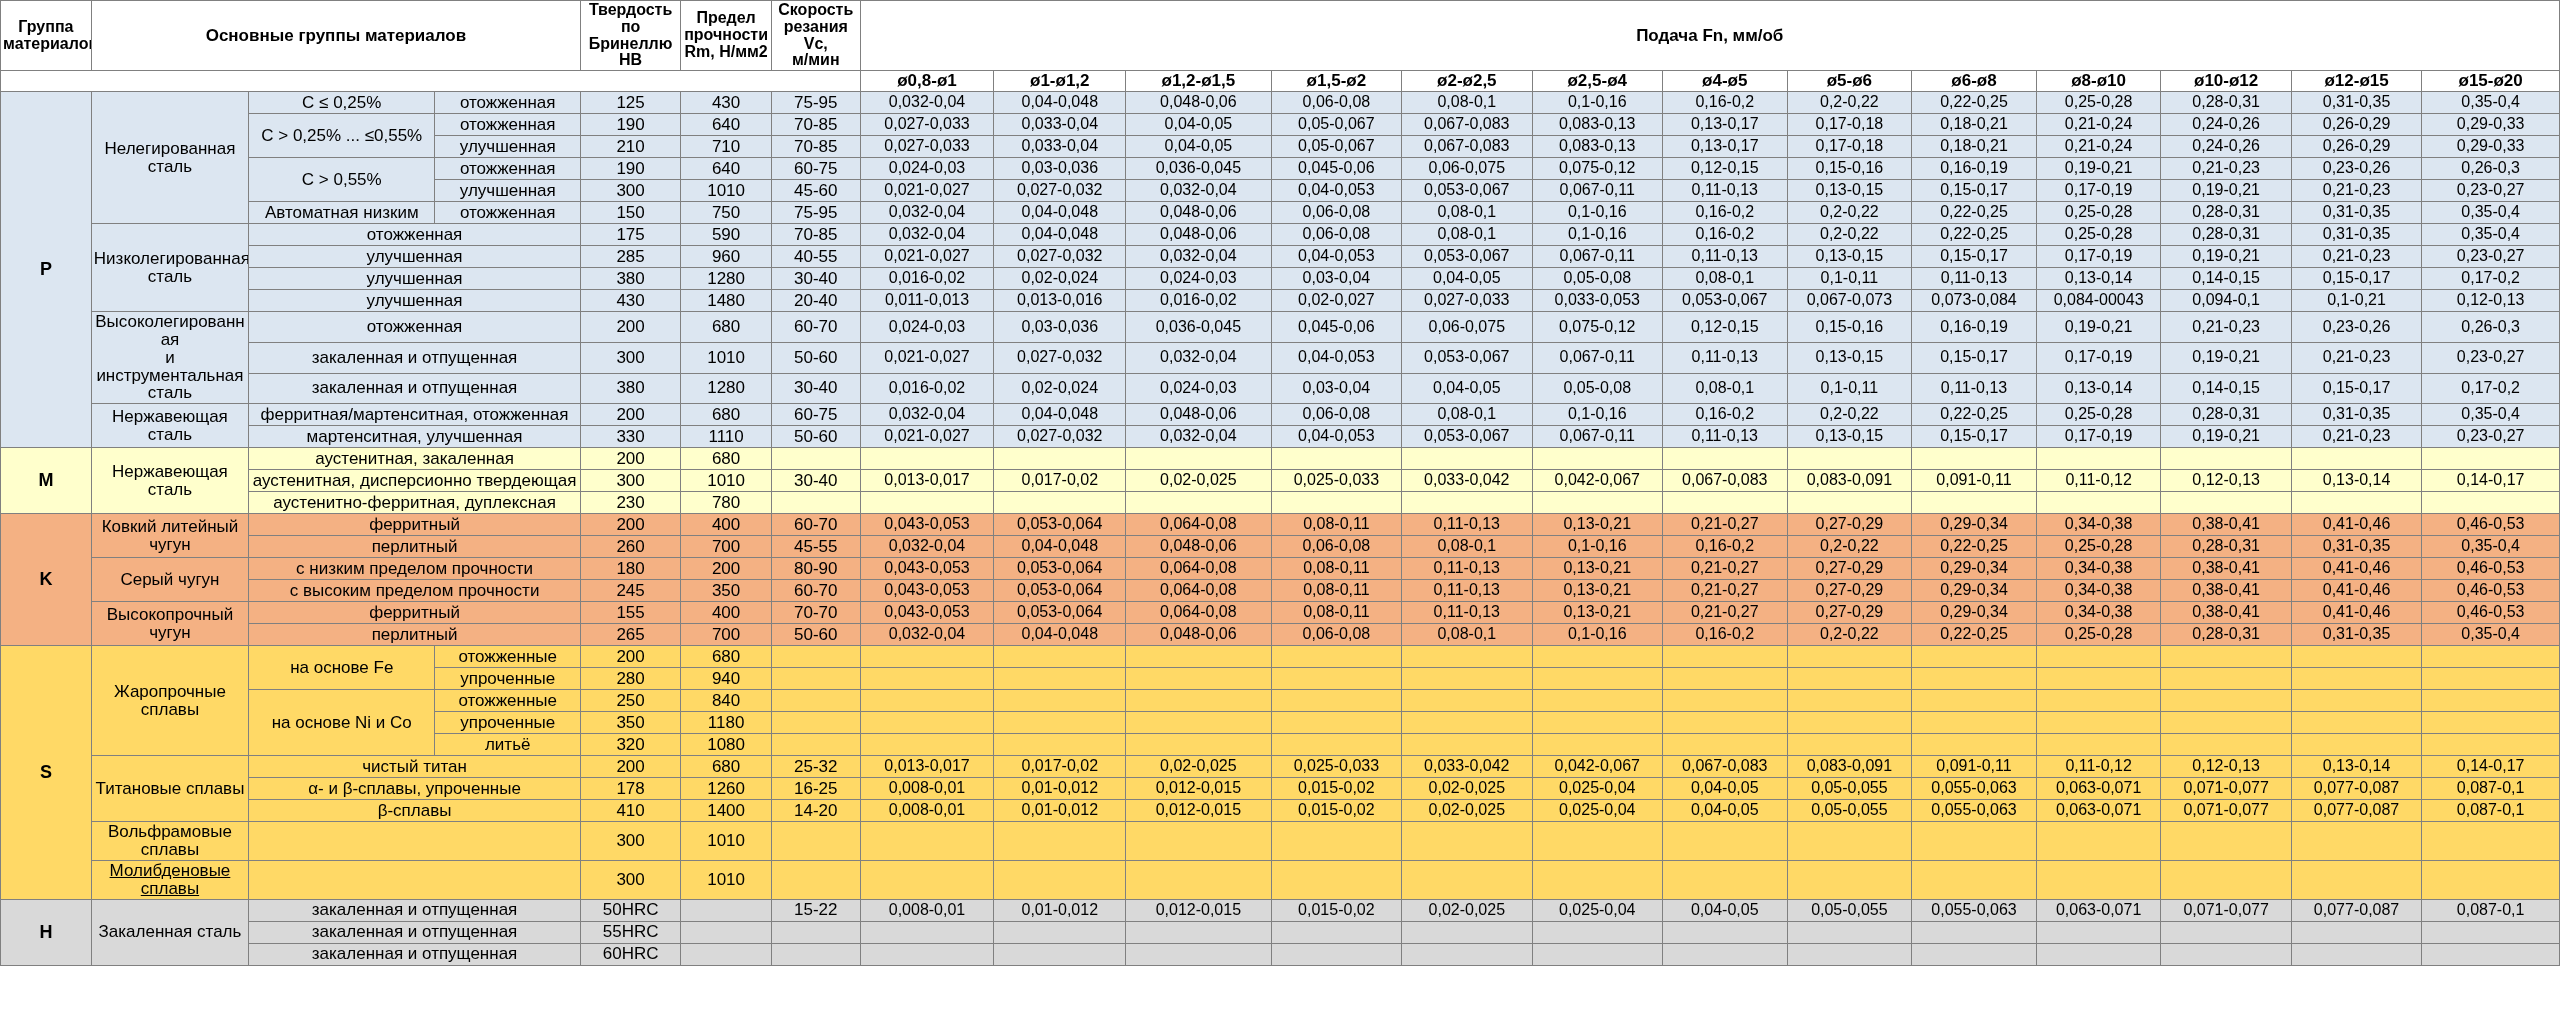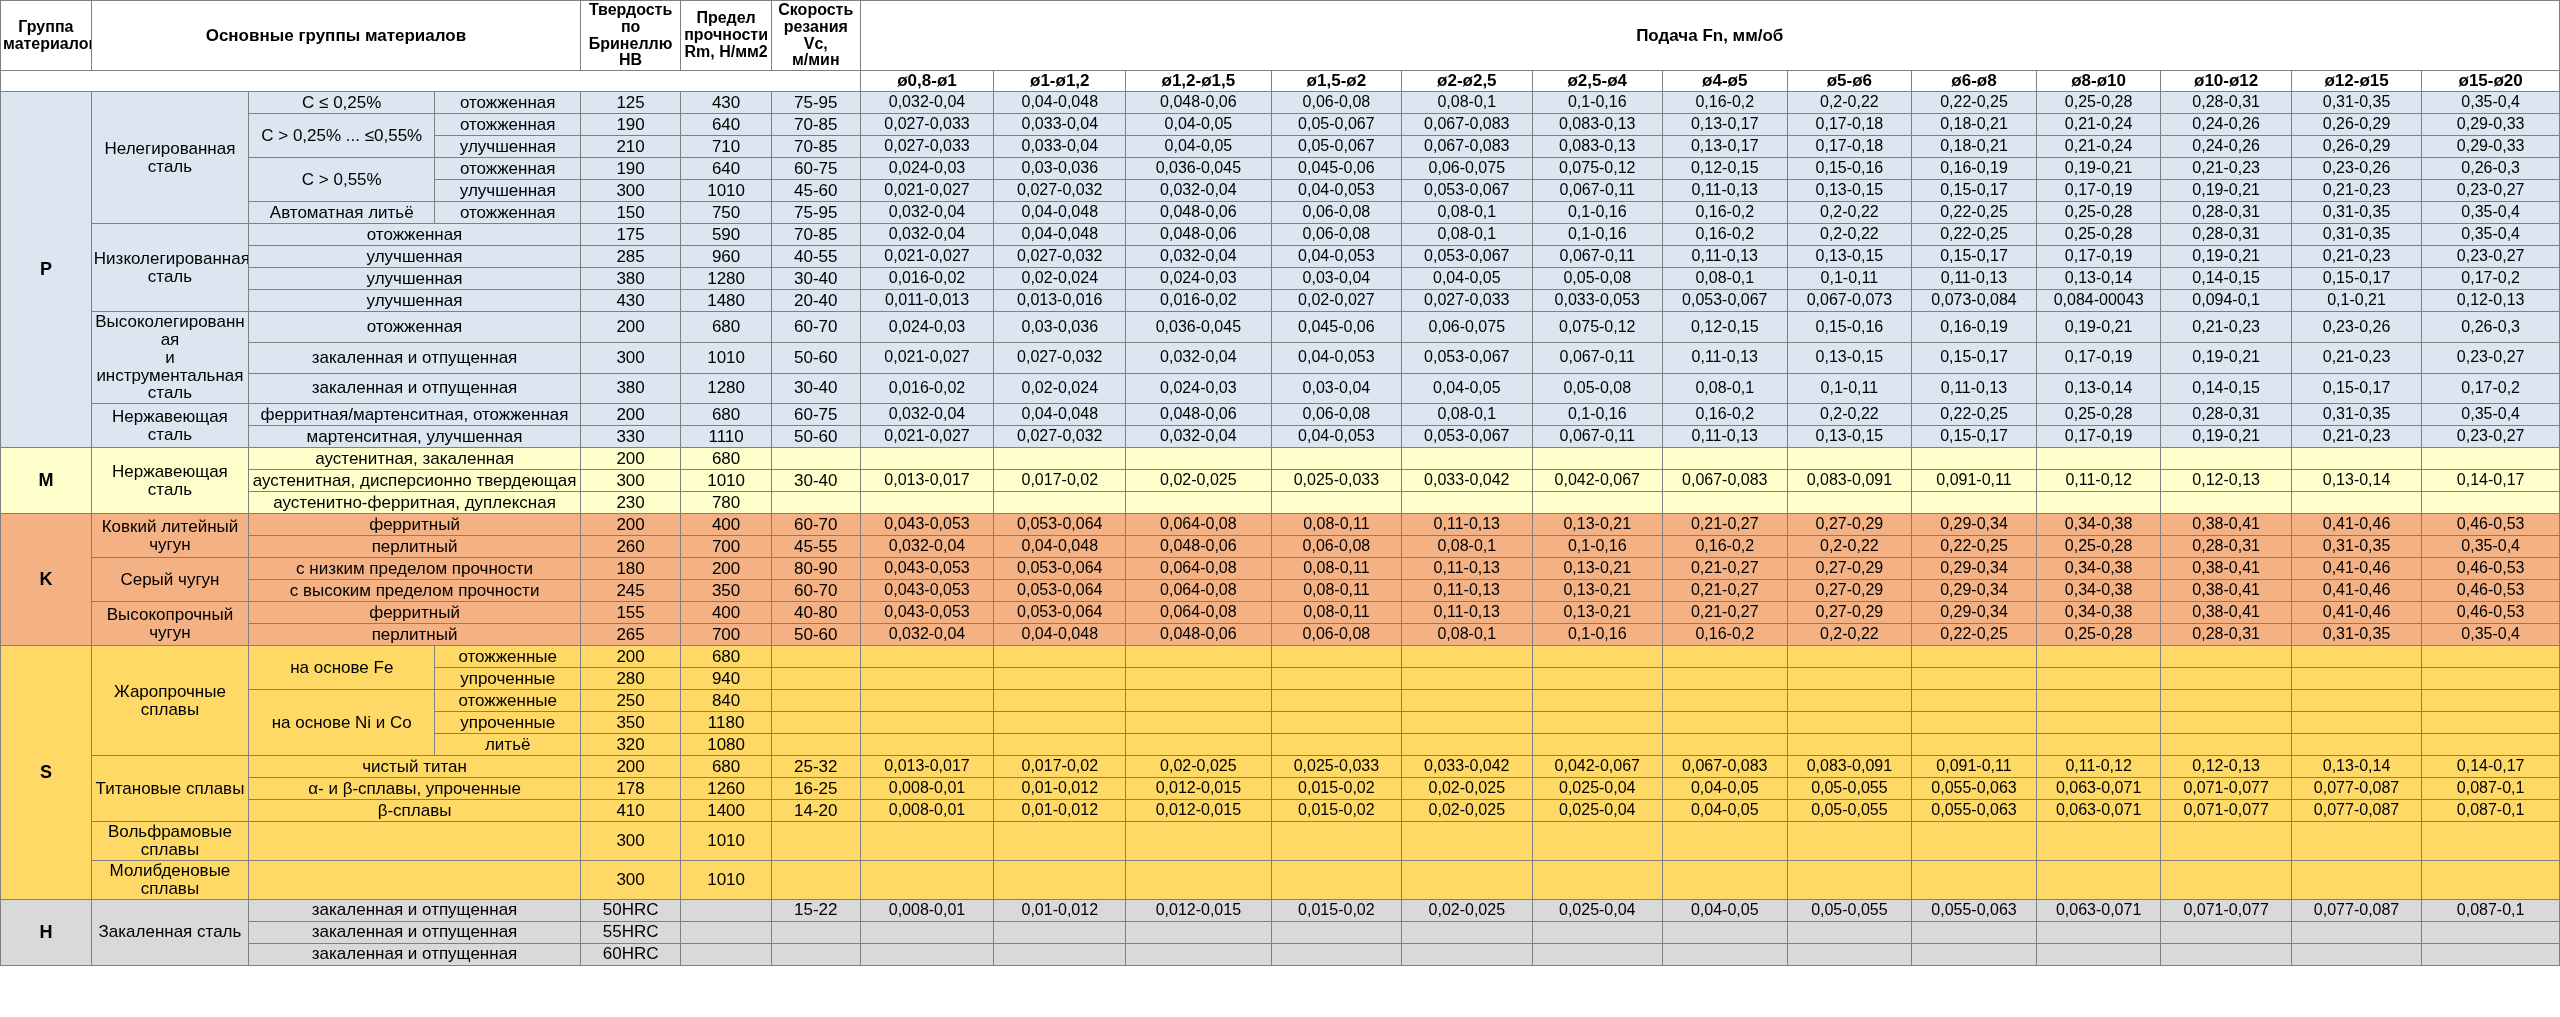--- a/index.html
+++ b/index.html
@@ -182,21 +182,21 @@
           <td class="cP" style="font-size: 16px;">0,067-0,11</td>
           <td class="cP" style="font-size: 16px;">0,11-0,13</td>
           <td class="cP" style="font-size: 16px;">0,13-0,15</td>
           <td class="cP" style="font-size: 16px;">0,15-0,17</td>
           <td class="cP" style="font-size: 16px;">0,17-0,19</td>
           <td class="cP" style="font-size: 16px;">0,19-0,21</td>
           <td class="cP" style="font-size: 16px;">0,21-0,23</td>
           <td class="cP" style="font-size: 16px;">0,23-0,27</td>
         </tr>
         <tr style="height: 22px;">
-          <td rowspan="1" class="cP">Автоматная литьё</td>
+          <td rowspan="1" class="cP">Автоматная низким</td>
           <td class="cP">отожженная</td>
           <td class="cP">150</td>
           <td class="cP">750</td>
           <td class="cP">75-95</td>
           <td class="cP" style="font-size: 16px;">0,032-0,04</td>
           <td class="cP" style="font-size: 16px;">0,04-0,048</td>
           <td class="cP" style="font-size: 16px;">0,048-0,06</td>
           <td class="cP" style="font-size: 16px;">0,06-0,08</td>
           <td class="cP" style="font-size: 16px;">0,08-0,1</td>
           <td class="cP" style="font-size: 16px;">0,1-0,16</td>
@@ -527,21 +527,21 @@
           <td class="cK" style="font-size: 16px;">0,38-0,41</td>
           <td class="cK" style="font-size: 16px;">0,41-0,46</td>
           <td class="cK" style="font-size: 16px;">0,46-0,53</td>
         </tr>
         <tr style="height: 22px;">
           <td rowspan="2" class="cK" style="white-space: pre-line; font-size: 17px;">Высокопрочный
 чугун</td>
           <td colspan="2" class="cK">ферритный</td>
           <td class="cK">155</td>
           <td class="cK">400</td>
-          <td class="cK">40-80</td>
+          <td class="cK">70-70</td>
           <td class="cK" style="font-size: 16px;">0,043-0,053</td>
           <td class="cK" style="font-size: 16px;">0,053-0,064</td>
           <td class="cK" style="font-size: 16px;">0,064-0,08</td>
           <td class="cK" style="font-size: 16px;">0,08-0,11</td>
           <td class="cK" style="font-size: 16px;">0,11-0,13</td>
           <td class="cK" style="font-size: 16px;">0,13-0,21</td>
           <td class="cK" style="font-size: 16px;">0,21-0,27</td>
           <td class="cK" style="font-size: 16px;">0,27-0,29</td>
           <td class="cK" style="font-size: 16px;">0,29-0,34</td>
           <td class="cK" style="font-size: 16px;">0,34-0,38</td>
@@ -740,21 +740,21 @@
           <td class="cS" style="font-size: 16px;"></td>
           <td class="cS" style="font-size: 16px;"></td>
           <td class="cS" style="font-size: 16px;"></td>
           <td class="cS" style="font-size: 16px;"></td>
           <td class="cS" style="font-size: 16px;"></td>
           <td class="cS" style="font-size: 16px;"></td>
           <td class="cS" style="font-size: 16px;"></td>
           <td class="cS" style="font-size: 16px;"></td>
         </tr>
         <tr style="height: 22px;">
-          <td rowspan="1" class="cS" style="white-space: pre-line; font-size: 17px;">Молибденовые сплавы</td>
+          <td rowspan="1" class="cS" style="white-space: pre-line; font-size: 17px; text-decoration: underline;">Молибденовые сплавы</td>
           <td colspan="2" class="cS"></td>
           <td class="cS">300</td>
           <td class="cS">1010</td>
           <td class="cS"></td>
           <td class="cS" style="font-size: 16px;"></td>
           <td class="cS" style="font-size: 16px;"></td>
           <td class="cS" style="font-size: 16px;"></td>
           <td class="cS" style="font-size: 16px;"></td>
           <td class="cS" style="font-size: 16px;"></td>
           <td class="cS" style="font-size: 16px;"></td>

